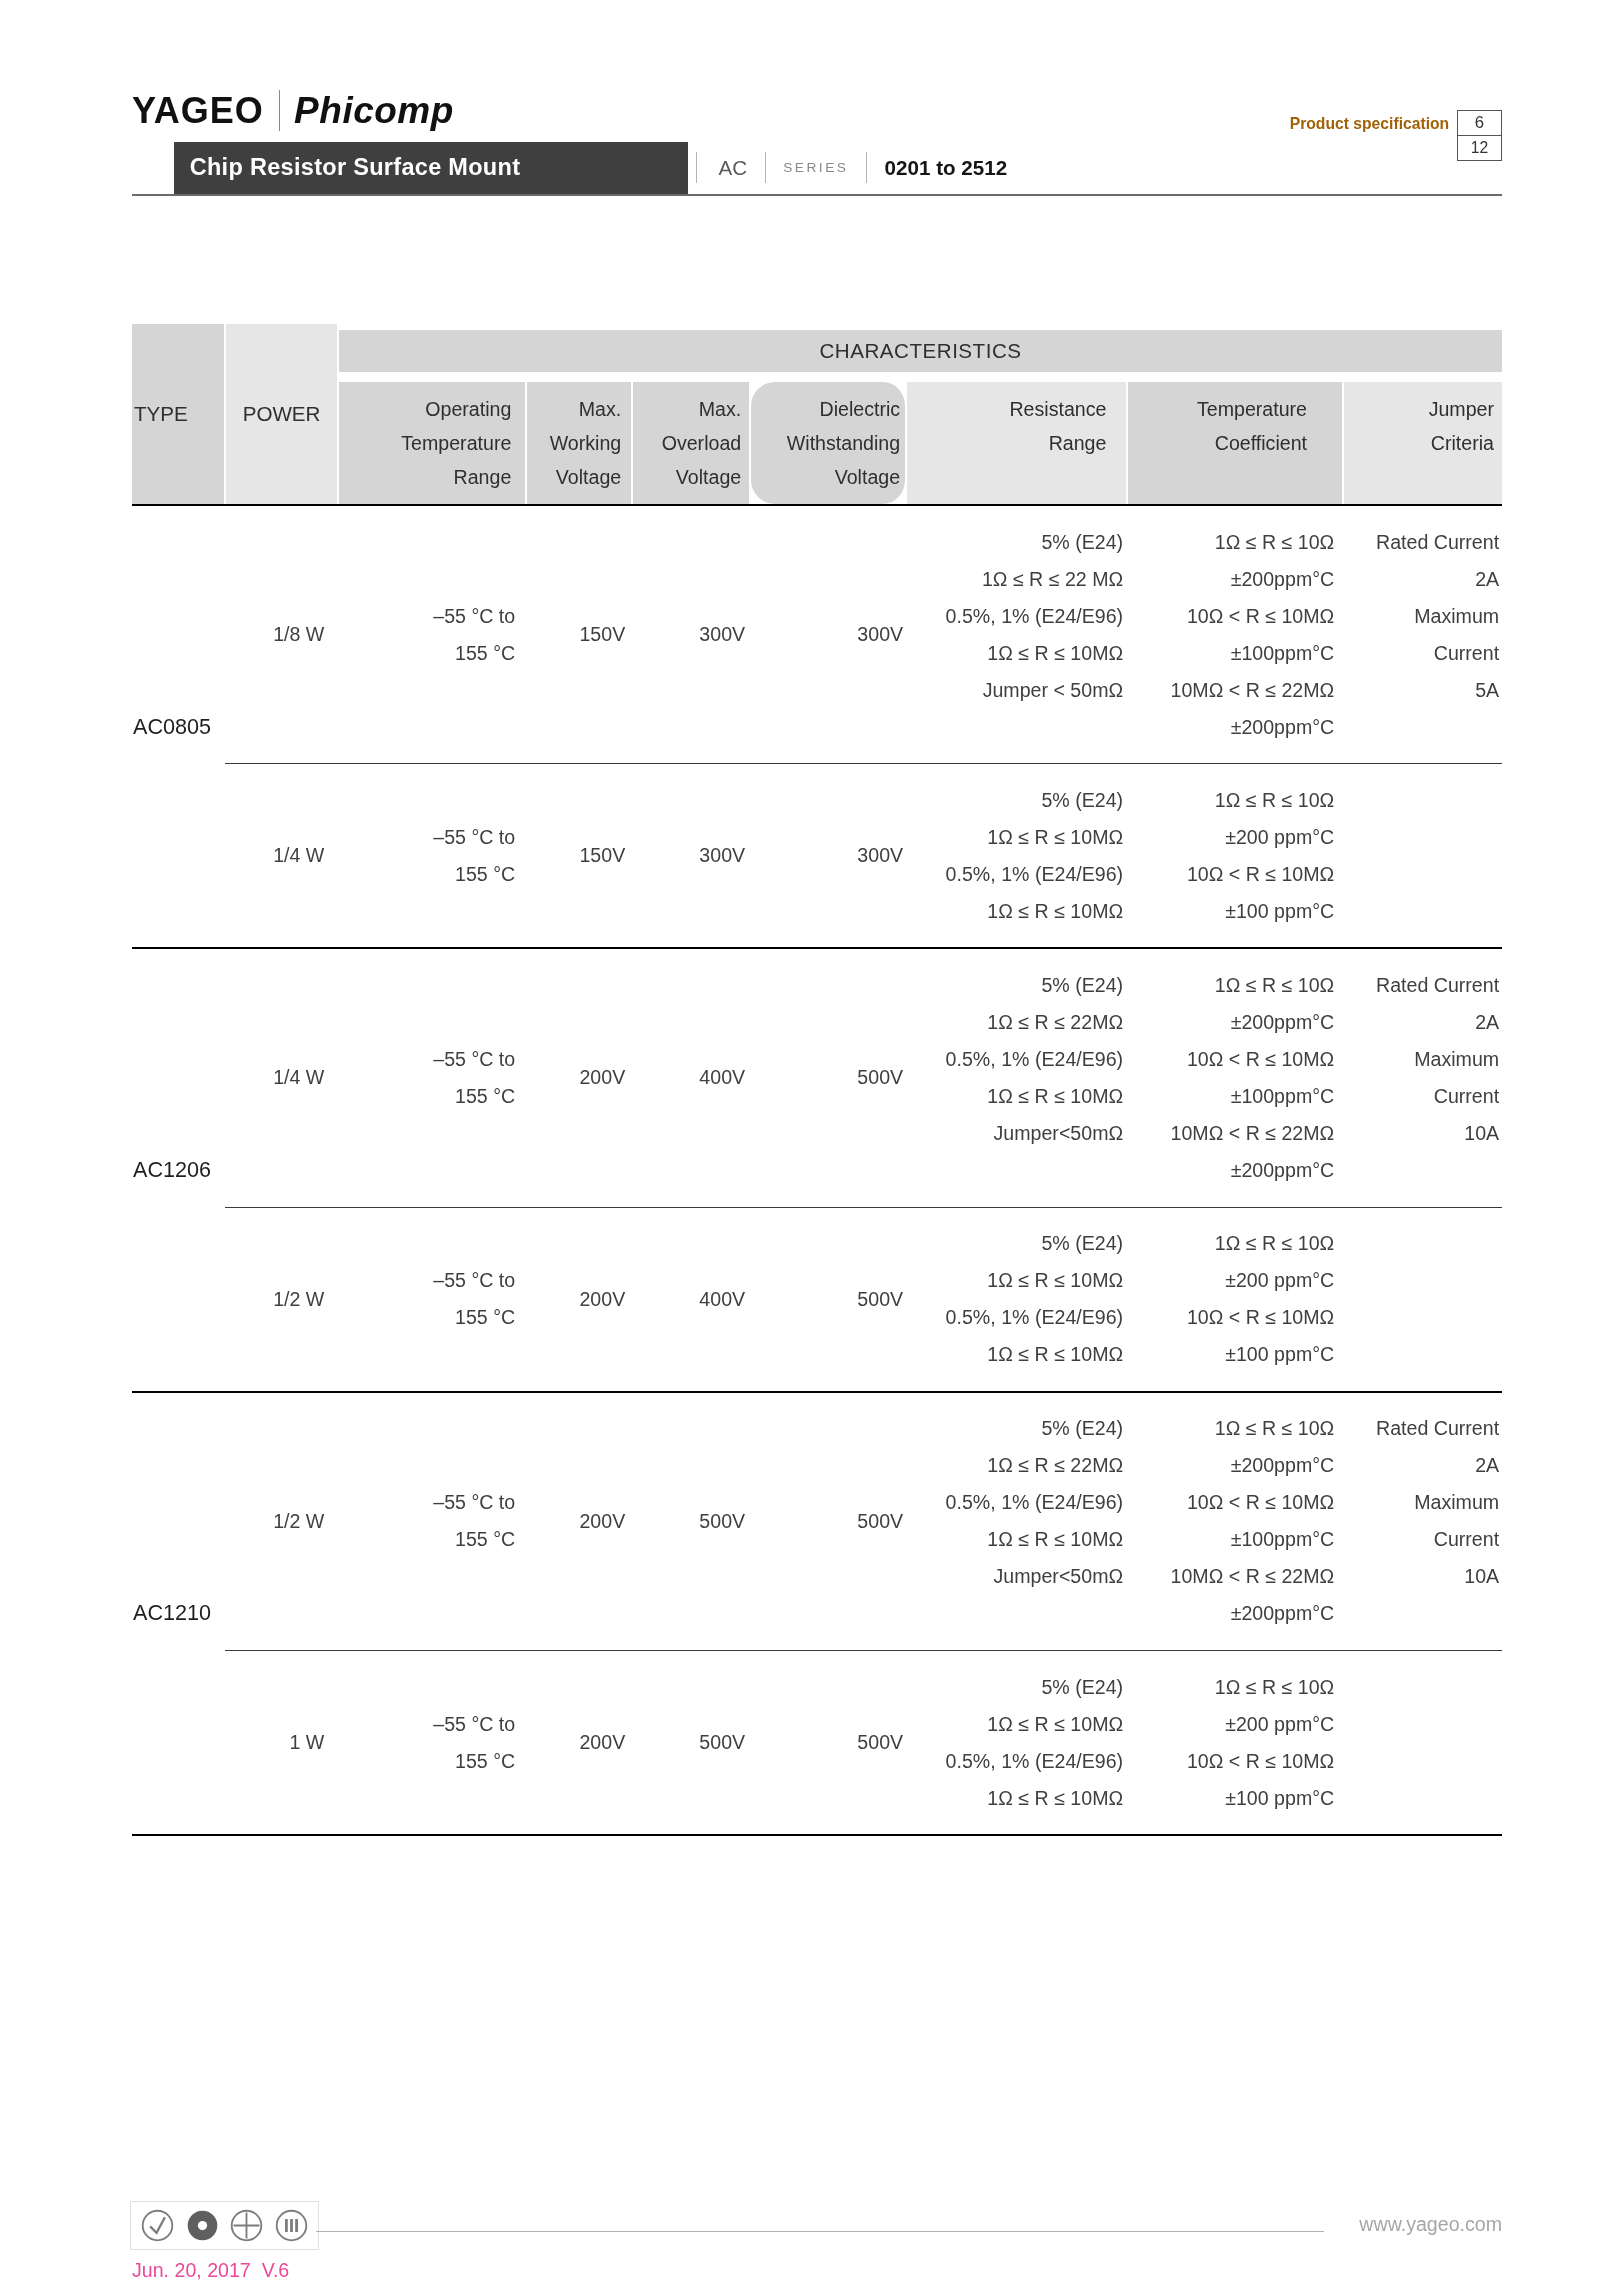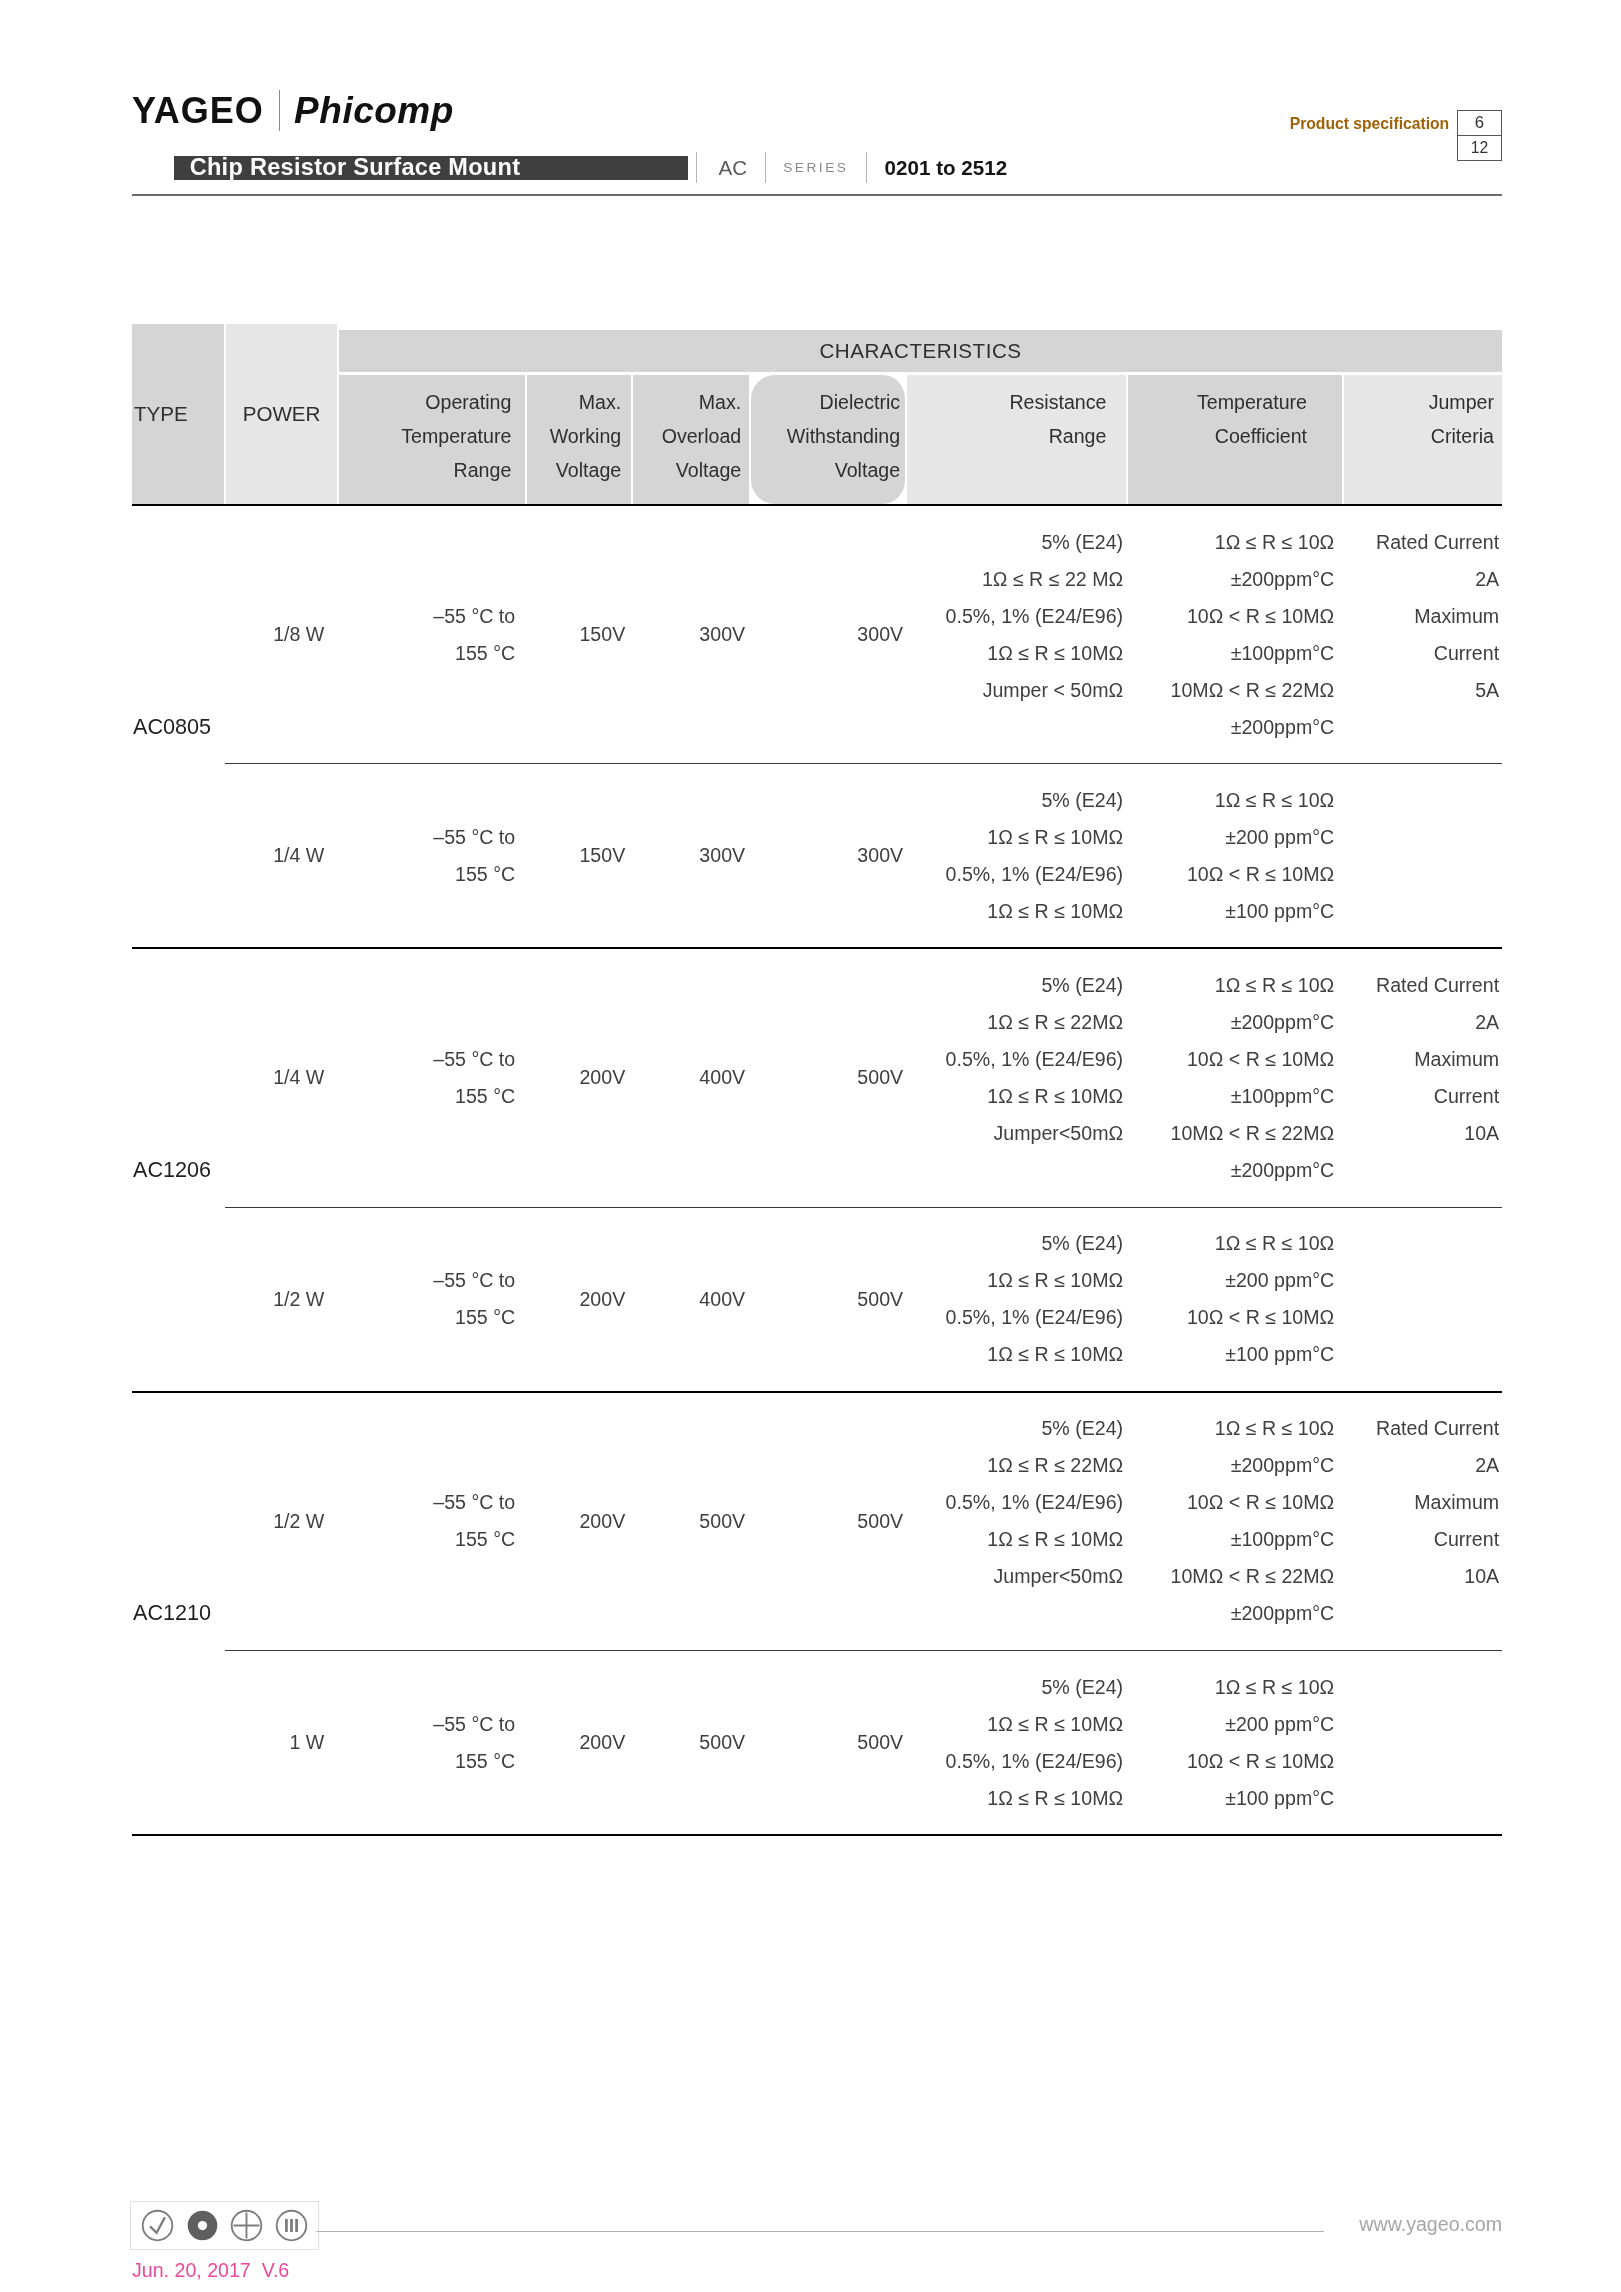--- a/index.html
+++ b/index.html
@@ -14,42 +14,42 @@
   .phicomp { font-size:37px; font-weight:700; font-style:italic; color:#111; letter-spacing:0.5px; }
 
   .specrow { position:absolute; right:119px; top:110px; display:flex; align-items:flex-start; }
   .product-spec { font-size:15.7px; color:#a16207; margin-top:4.9px; margin-right:7.8px;font-weight:bold; }
   .page-box { width:45px; border:1px solid #555; }
   .page-box .pn { height:24.5px; border-bottom:1px solid #555; display:flex; align-items:center; justify-content:center; font-size:16.7px; color:#333; }
   .page-box .pt { height:24.5px; display:flex; align-items:center; justify-content:center; font-size:15.7px; color:#333; }
 
   
   .titlerow { position:absolute; left:174px; top:147px; height:41px; display:flex; align-items:center; }
-  .titlebar { width:514px; height:24px; background:#3f3f3f; color:#fff; font-weight:700; font-size:23.5px;
+  .titlebar { width:514px; height:52px; background:#3f3f3f; color:#fff; font-weight:700; font-size:23.5px;
               display:flex; align-items:center; padding-left:15.7px; letter-spacing:0.3px; }
   .vsep { width:1px; height:31px; background:#b5b5b5; }
   .s1 { margin:0 0 0 7.8px; } .s2 { margin:0 0 0 17.6px; } .s3 { margin:0 0 0 17.6px; }
   .series-code { font-size:20.6px; color:#5a5a5a; margin-left:21.6px; }
   .series-word { font-size:13.7px; color:#8a8a8a; letter-spacing:2.5px; margin-left:17.6px; }
   .series-range { font-size:20.6px; font-weight:700; color:#151515; margin-left:17.6px; }
   .header-rule { position:absolute; left:132px; top:194px; width:1370px; height:2px; background:#6b6b6b; }
 
   
   .chartable { position:absolute; left:132px; top:324px; width:1370px; }
   .thead { display:flex; border-bottom:2.9px solid #000; }
   .th-type { width:95px; background:#d5d5d5; border-right:2.9px solid #fff; display:flex; align-items:center;
              font-size:20.6px; color:#2f2f2f; padding-left:2px; }
   .th-power { width:114px; background:#e6e6e6; border-right:2.9px solid #fff; display:flex; align-items:center;
               justify-content:center; font-size:20.6px; color:#2f2f2f; }
   .th-char { flex:1; }
   .banner { height:45px; background:#d5d5d5; border-bottom:3.9px solid #fff; display:flex; align-items:center;
             justify-content:center; font-size:20.6px; letter-spacing:0.5px; color:#2f2f2f;margin-top:6px; }
   .subheads { display:flex; height:129px; }
   .sh { border-right:2.9px solid #fff; padding-top:9.8px; white-space:pre-line; text-align:right;
-        font-size:19.6px; line-height:34px; color:#2f2f2f; background:#d5d5d5; }
+        font-size:19.6px; line-height:34px; color:#2f2f2f; background:#d5d5d5;margin-top:7px; }
   .sh:last-child { border-right:none; }
   .sh-optemp   { width:188px; padding-right:13.7px; }
   .sh-working  { width:106px; padding-right:9.8px; }
   .sh-overload { width:118px; padding-right:7.8px; }
   .sh-diel     { width:156px; padding-right:4.9px;border-radius:24px; }
   .sh-res      { width:221px; padding-right:19.6px; background:#e6e6e6; }
   .sh-tc       { width:216px; padding-right:35px; }
   .sh-jump     { width:158px; padding-right:8px; background:#e6e6e6; }
 
   .tbody { border-bottom:2.9px solid #000; }

